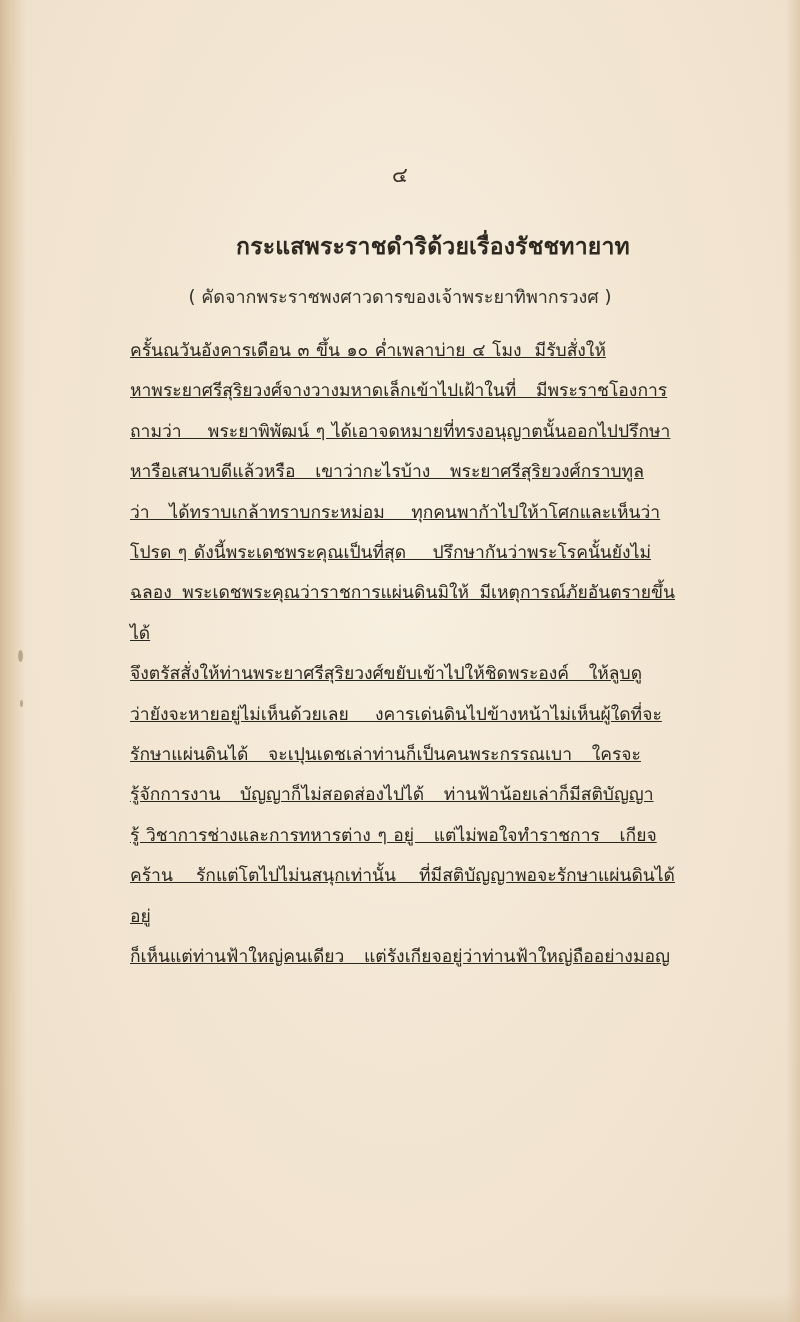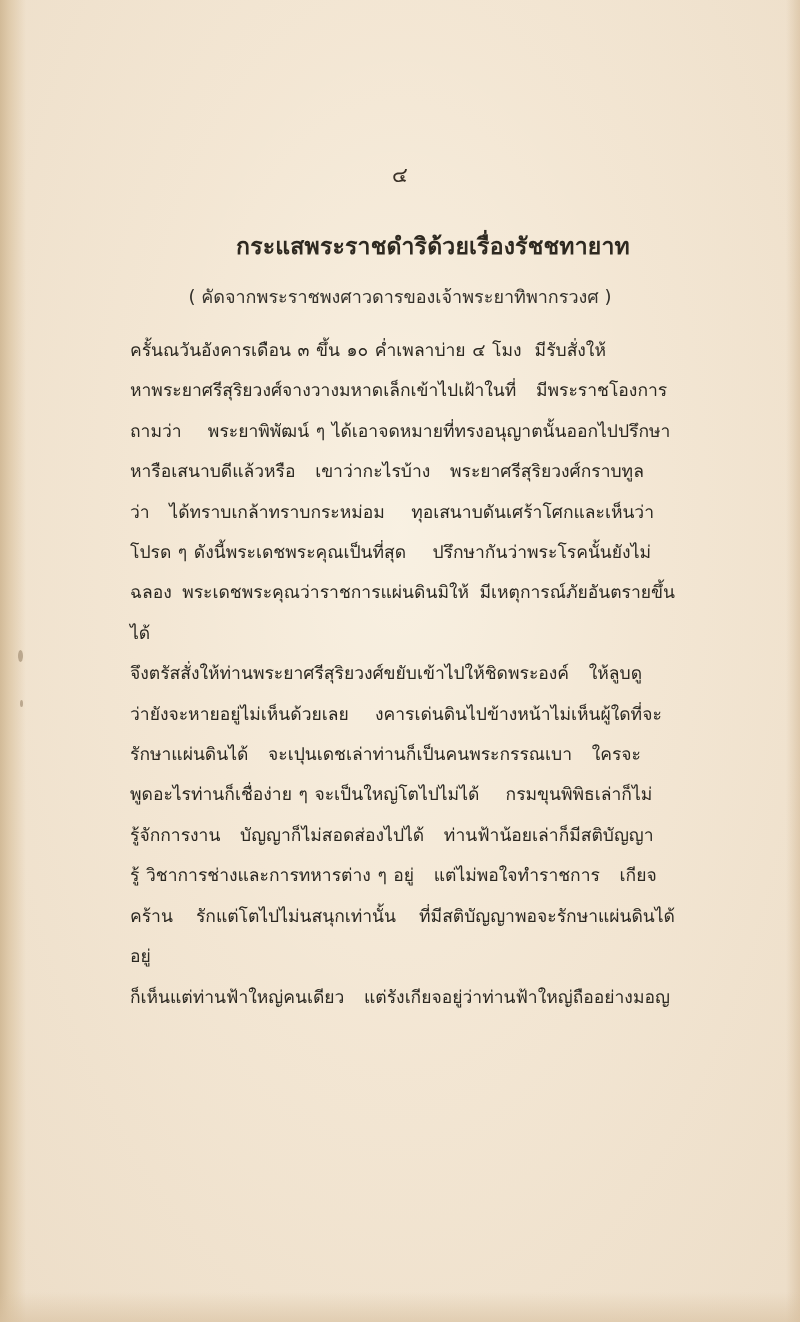--- a/index.html
+++ b/index.html
@@ -107,20 +107,21 @@
     font-size: 17.5px;
     line-height: 40.4px;
     color: #2b2821;
     text-align: justify;
     text-justify: inter-word;
     word-spacing: 1px;
   }
   .line {
     display: block;
     white-space: pre-wrap;
+    text-decoration: underline;
   }
 </style>
 </head>
 <body>
 
 <div class="page">
   <div class="page-edge-left"></div>
   <div class="page-edge-right"></div>
   <div class="page-edge-bottom"></div>
 
@@ -130,26 +131,25 @@
   <div class="content">
     <div class="page-number">๔</div>
     <div class="doc-title">กระแสพระราชดำริด้วยเรื่องรัชชทายาท</div>
     <div class="doc-subtitle">( คัดจากพระราชพงศาวดารของเจ้าพระยาทิพากรวงศ )</div>
 
     <div class="body-text">
       <span class="line">ครั้นณวันอังคารเดือน ๓ ขึ้น ๑๐ ค่ำเพลาบ่าย ๔ โมง  มีรับสั่งให้</span>
       <span class="line">หาพระยาศรีสุริยวงศ์จางวางมหาดเล็กเข้าไปเฝ้าในที่   มีพระราชโองการ</span>
       <span class="line">ถามว่า    พระยาพิพัฒน์ ๆ ได้เอาจดหมายที่ทรงอนุญาตนั้นออกไปปรึกษา</span>
       <span class="line">หารือเสนาบดีแล้วหรือ   เขาว่ากะไรบ้าง   พระยาศรีสุริยวงศ์กราบทูล</span>
-      <span class="line">ว่า   ได้ทราบเกล้าทราบกระหม่อม    ทุอเสนาบดันเศร้าโศกและเห็นว่า</span>
+      <span class="line">ว่า   ได้ทราบเกล้าทราบกระหม่อม    ทุกคนพากัาไปให้าโศกและเห็นว่า</span>
       <span class="line">โปรด ๆ ดังนี้พระเดชพระคุณเป็นที่สุด    ปรึกษากันว่าพระโรคนั้นยังไม่</span>
       <span class="line">ฉลอง พระเดชพระคุณว่าราชการแผ่นดินมิให้ มีเหตุการณ์ภัยอันตรายขึ้นได้</span>
       <span class="line">จึงตรัสสั่งให้ท่านพระยาศรีสุริยวงศ์ขยับเข้าไปให้ชิดพระองค์   ให้ลูบดู</span>
       <span class="line">ว่ายังจะหายอยู่ไม่เห็นด้วยเลย    งคารเด่นดินไปข้างหน้าไม่เห็นผู้ใดที่จะ</span>
       <span class="line">รักษาแผ่นดินได้   จะเปุนเดชเล่าท่านก็เป็นคนพระกรรณเบา   ใครจะ</span>
-      <span class="line">พูดอะไรท่านก็เชื่อง่าย ๆ จะเป็นใหญ่โตไปไม่ได้    กรมขุนพิพิธเล่าก็ไม่</span>
       <span class="line">รู้จักการงาน   บัญญาก็ไม่สอดส่องไปได้   ท่านฟ้าน้อยเล่าก็มีสติบัญญา</span>
       <span class="line">รู้ วิชาการช่างและการทหารต่าง ๆ อยู่   แต่ไม่พอใจทำราชการ   เกียจ</span>
       <span class="line">คร้าน   รักแต่โตไปไม่นสนุกเท่านั้น   ที่มีสติบัญญาพอจะรักษาแผ่นดินได้อยู่</span>
       <span class="line">ก็เห็นแต่ท่านฟ้าใหญ่คนเดียว   แต่รังเกียจอยู่ว่าท่านฟ้าใหญ่ถืออย่างมอญ</span>
     </div>
   </div>
 </div>
 
 </body></html>

